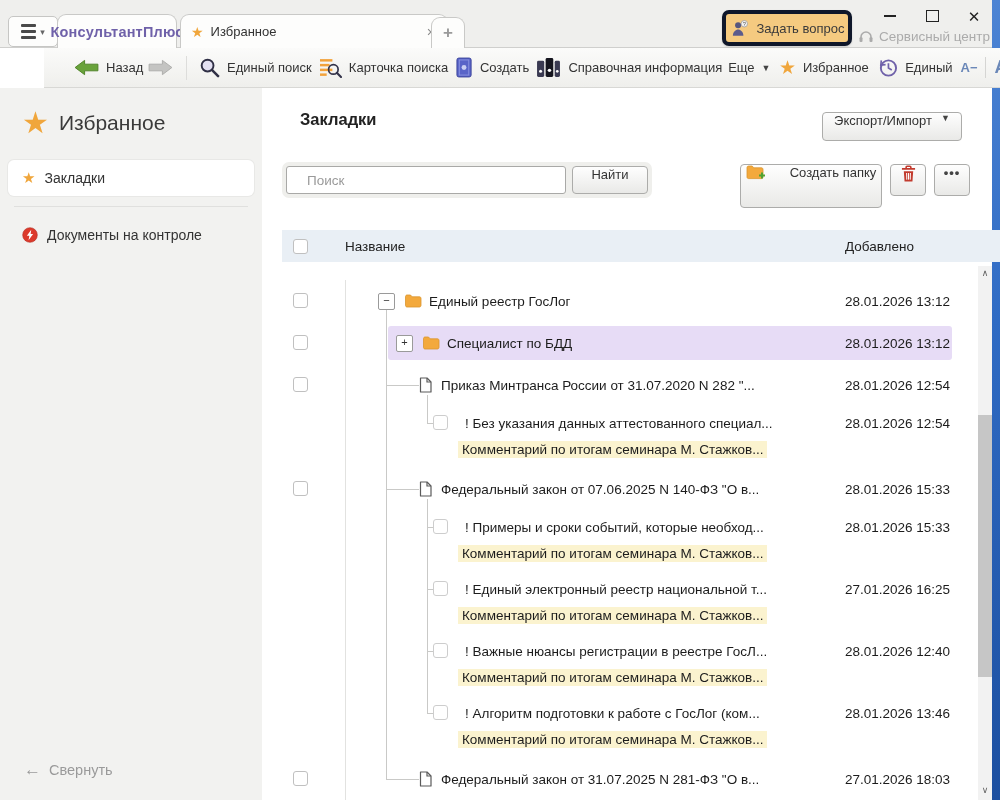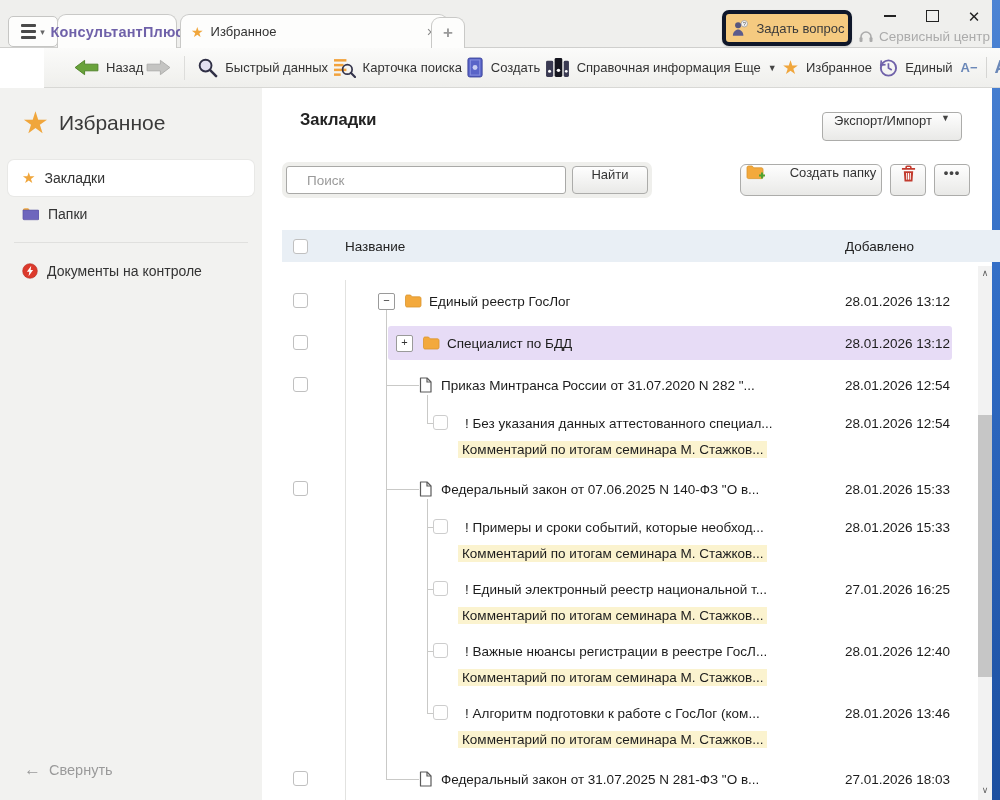--- a/index.html
+++ b/index.html
@@ -71,21 +71,21 @@
   .btn{background:linear-gradient(#fefefe,#e9e9e7);border:1px solid #acacaa;border-radius:4px;
     font-size:13px;color:#333;display:flex;justify-content:center;cursor:pointer;box-sizing:border-box;}
   .export-btn{position:absolute;right:30px;top:24px;width:140px;height:29px;gap:9px;}
   .export-btn .caret{font-size:9px;color:#444;}
   .search-wrap{position:absolute;left:20px;top:74px;background:#efefec;border-radius:7px;padding:4px;display:flex;gap:6px;}
   .search-input{width:238px;height:26px;border:1px solid #a9a9a7;border-radius:3px;padding:0 20px;
     font-size:13.5px;color:#333;font-family:"Liberation Sans",sans-serif;}
   .search-input::placeholder{color:#9a9a9a;}
   .find-btn{width:76px;height:28px;}
   .right-btns{position:absolute;right:22px;top:76px;display:flex;gap:8px;}
-  .create-folder-btn{width:142px;height:32px;gap:24px;border-radius:6px;}
+  .create-folder-btn{width:142px;height:44px;gap:24px;}
   .icon-btn{width:36px;height:32px;}
   .dots{letter-spacing:1px;font-weight:bold;color:#444;font-size:13px;}
 
   .table-header{position:absolute;left:20px;top:142px;width:743px;height:32px;background:var(--header-blue);
     display:flex;align-items:center;font-size:13.5px;color:#222;}
   .table-header .cb{margin-left:11px;}
   .th-name{margin-left:37px;}
   .th-added{position:absolute;left:563px;}
 
   .cb{width:15px;height:15px;background:#fff;border:1px solid #c0c0c0;border-radius:3px;box-sizing:border-box;cursor:pointer;}
@@ -193,21 +193,21 @@
         </svg>
     </span>
     <span class="tb-sep"></span>
     <div class="tbtn">
       <span style="display:flex;">
         <svg width="21" height="21" viewBox="0 0 22 22">
             <circle cx="9" cy="9" r="6.2" fill="#e3e0f2" stroke="#2f2f45" stroke-width="2"></circle>
             <line x1="13.8" y1="13.8" x2="20" y2="20" stroke="#2f2f45" stroke-width="2.6" stroke-linecap="round"></line>
           </svg>
       </span>
-      <span>Быстрый данных</span>
+      <span>Единый поиск</span>
     </div>
     <span style="width:22px"></span>
     <div class="tbtn">
       <span style="display:flex;">
         <svg width="23" height="21" viewBox="0 0 24 22">
             <g stroke="#f2a23b" stroke-width="2.6">
               <line x1="1" y1="3.5" x2="14" y2="3.5"></line>
               <line x1="1" y1="8.5" x2="11" y2="8.5"></line>
               <line x1="1" y1="13.5" x2="14" y2="13.5"></line>
               <line x1="1" y1="18.5" x2="8" y2="18.5"></line>
@@ -274,29 +274,20 @@
 
     <div class="sidebar">
       <div class="sb-title">
         <span class="star">★</span>
         <span class="txt">Избранное</span>
       </div>
       <div class="sb-items">
         <div class="sb-item sel">
           <span class="star">★</span>
           <span>Закладки</span>
-        </div>
-        <div class="sb-item">
-          <span style="display:flex;">
-            <svg width="17" height="14" viewBox="0 0 18 14">
-                <path d="M1 3C1 1.9 1.9 1 3 1h3.6l1.5 1.7H1z" fill="#f0a63c"></path>
-                <path d="M1 2.8h16c.5 0 1 .5 1 1V12c0 .6-.5 1.1-1.1 1.1H2.1C1.5 13.1 1 12.6 1 12z" fill="#6e66bd" stroke="#57509c" stroke-width="0.6"></path>
-              </svg>
-          </span>
-          <span>Папки</span>
         </div>
         <div class="sb-div"></div>
         <div class="sb-item">
           <span style="display:flex;">
             <svg width="16" height="16" viewBox="0 0 17 17">
                 <circle cx="8.5" cy="8.5" r="7.8" fill="#dc3a2c" stroke="#b02a20" stroke-width="0.6"></circle>
                 <path d="M9.8 2.8L5.2 9.2h2.6L7 14.2l4.8-6.8H9.2z" fill="#fff"></path>
               </svg>
           </span>
           <span>Документы на контроле</span>

